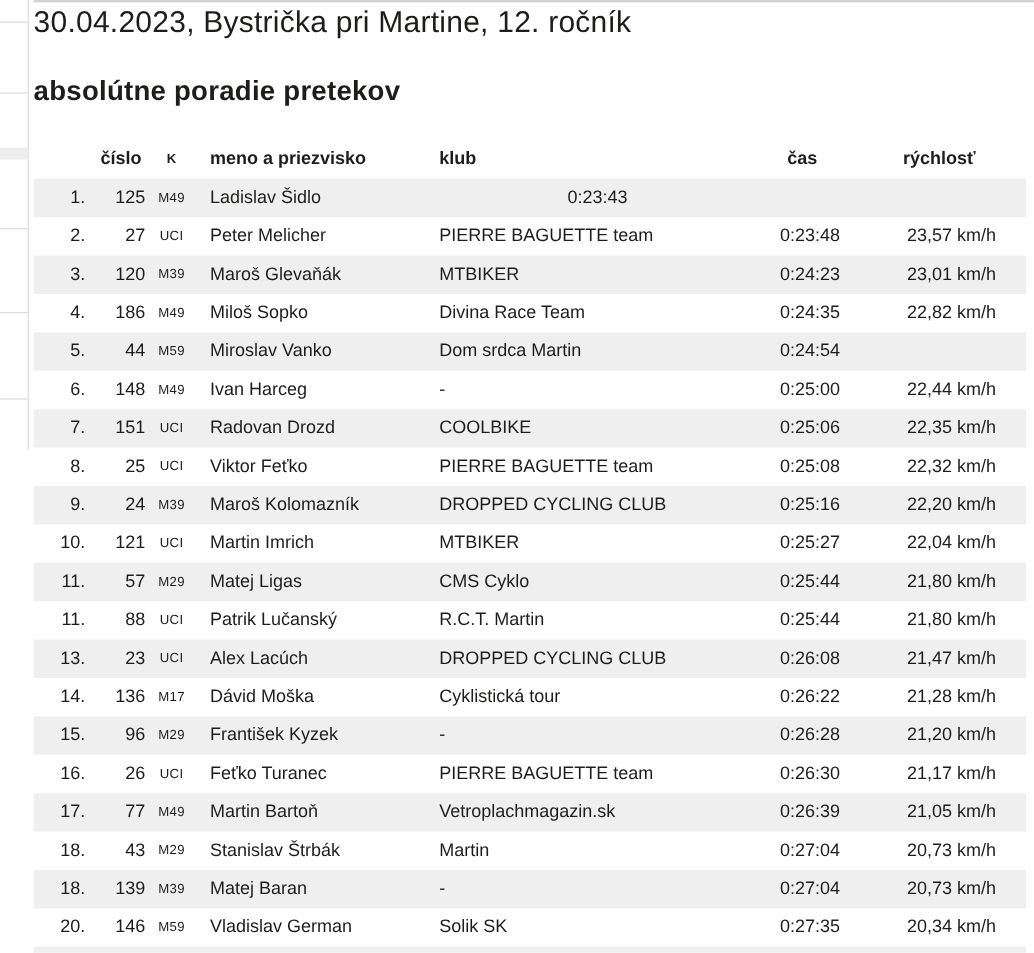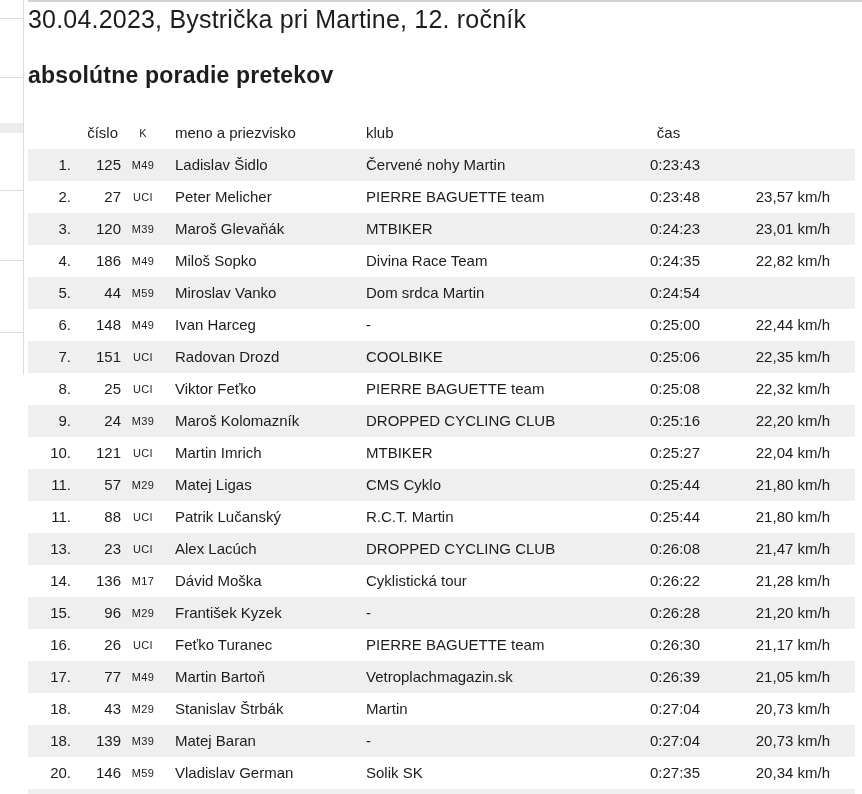--- a/index.html
+++ b/index.html
@@ -44,21 +44,21 @@
   }
   .row.striped { background:#efefef; }
 
   .cell { overflow:hidden; }
   .c-rank, .c-num { text-align:right; }
   .c-cat  { text-align:center; font-size:11px; letter-spacing:0.3px; }
   .c-name, .c-club { text-align:left; padding-left:10px; }
   .c-time { text-align:center; }
   .c-speed { text-align:right; padding-right:25px; }
 
-  .header-row { font-weight:400; }
+  .header-row { font-weight:700; }
   .header-row .c-num  { padding-right:3px; }
   .header-row .c-time { padding-right:13px; }
   .header-row .c-speed { padding-right:42px; }
 
   .partial-row { height:7px; background:#efefef; width:827px; }
 </style>
 </head>
 <body>
 
 <div class="v-line"></div>
@@ -74,29 +74,29 @@
   <h1 class="page-title">absolútne poradie pretekov</h1>
 
   <div class="results">
     <div class="row header-row">
       <div class="cell c-rank"></div>
       <div class="cell c-num">číslo</div>
       <div class="cell c-cat">K</div>
       <div class="cell c-name">meno a priezvisko</div>
       <div class="cell c-club">klub</div>
       <div class="cell c-time">čas</div>
+      <div class="cell c-speed">rýchlosť</div>
     </div>
 
     <div id="rows">
   <div class="row striped">
     <div class="cell c-rank">1.</div>
     <div class="cell c-num">125</div>
     <div class="cell c-cat">M49</div>
     <div class="cell c-name">Ladislav Šidlo</div>
-    <div class="cell c-club">Červené nohy Martin</div>
     <div class="cell c-time">0:23:43</div>
   </div>
 
   <div class="row">
     <div class="cell c-rank">2.</div>
     <div class="cell c-num">27</div>
     <div class="cell c-cat">UCI</div>
     <div class="cell c-name">Peter Melicher</div>
     <div class="cell c-club">PIERRE BAGUETTE team</div>
     <div class="cell c-time">0:23:48</div>

